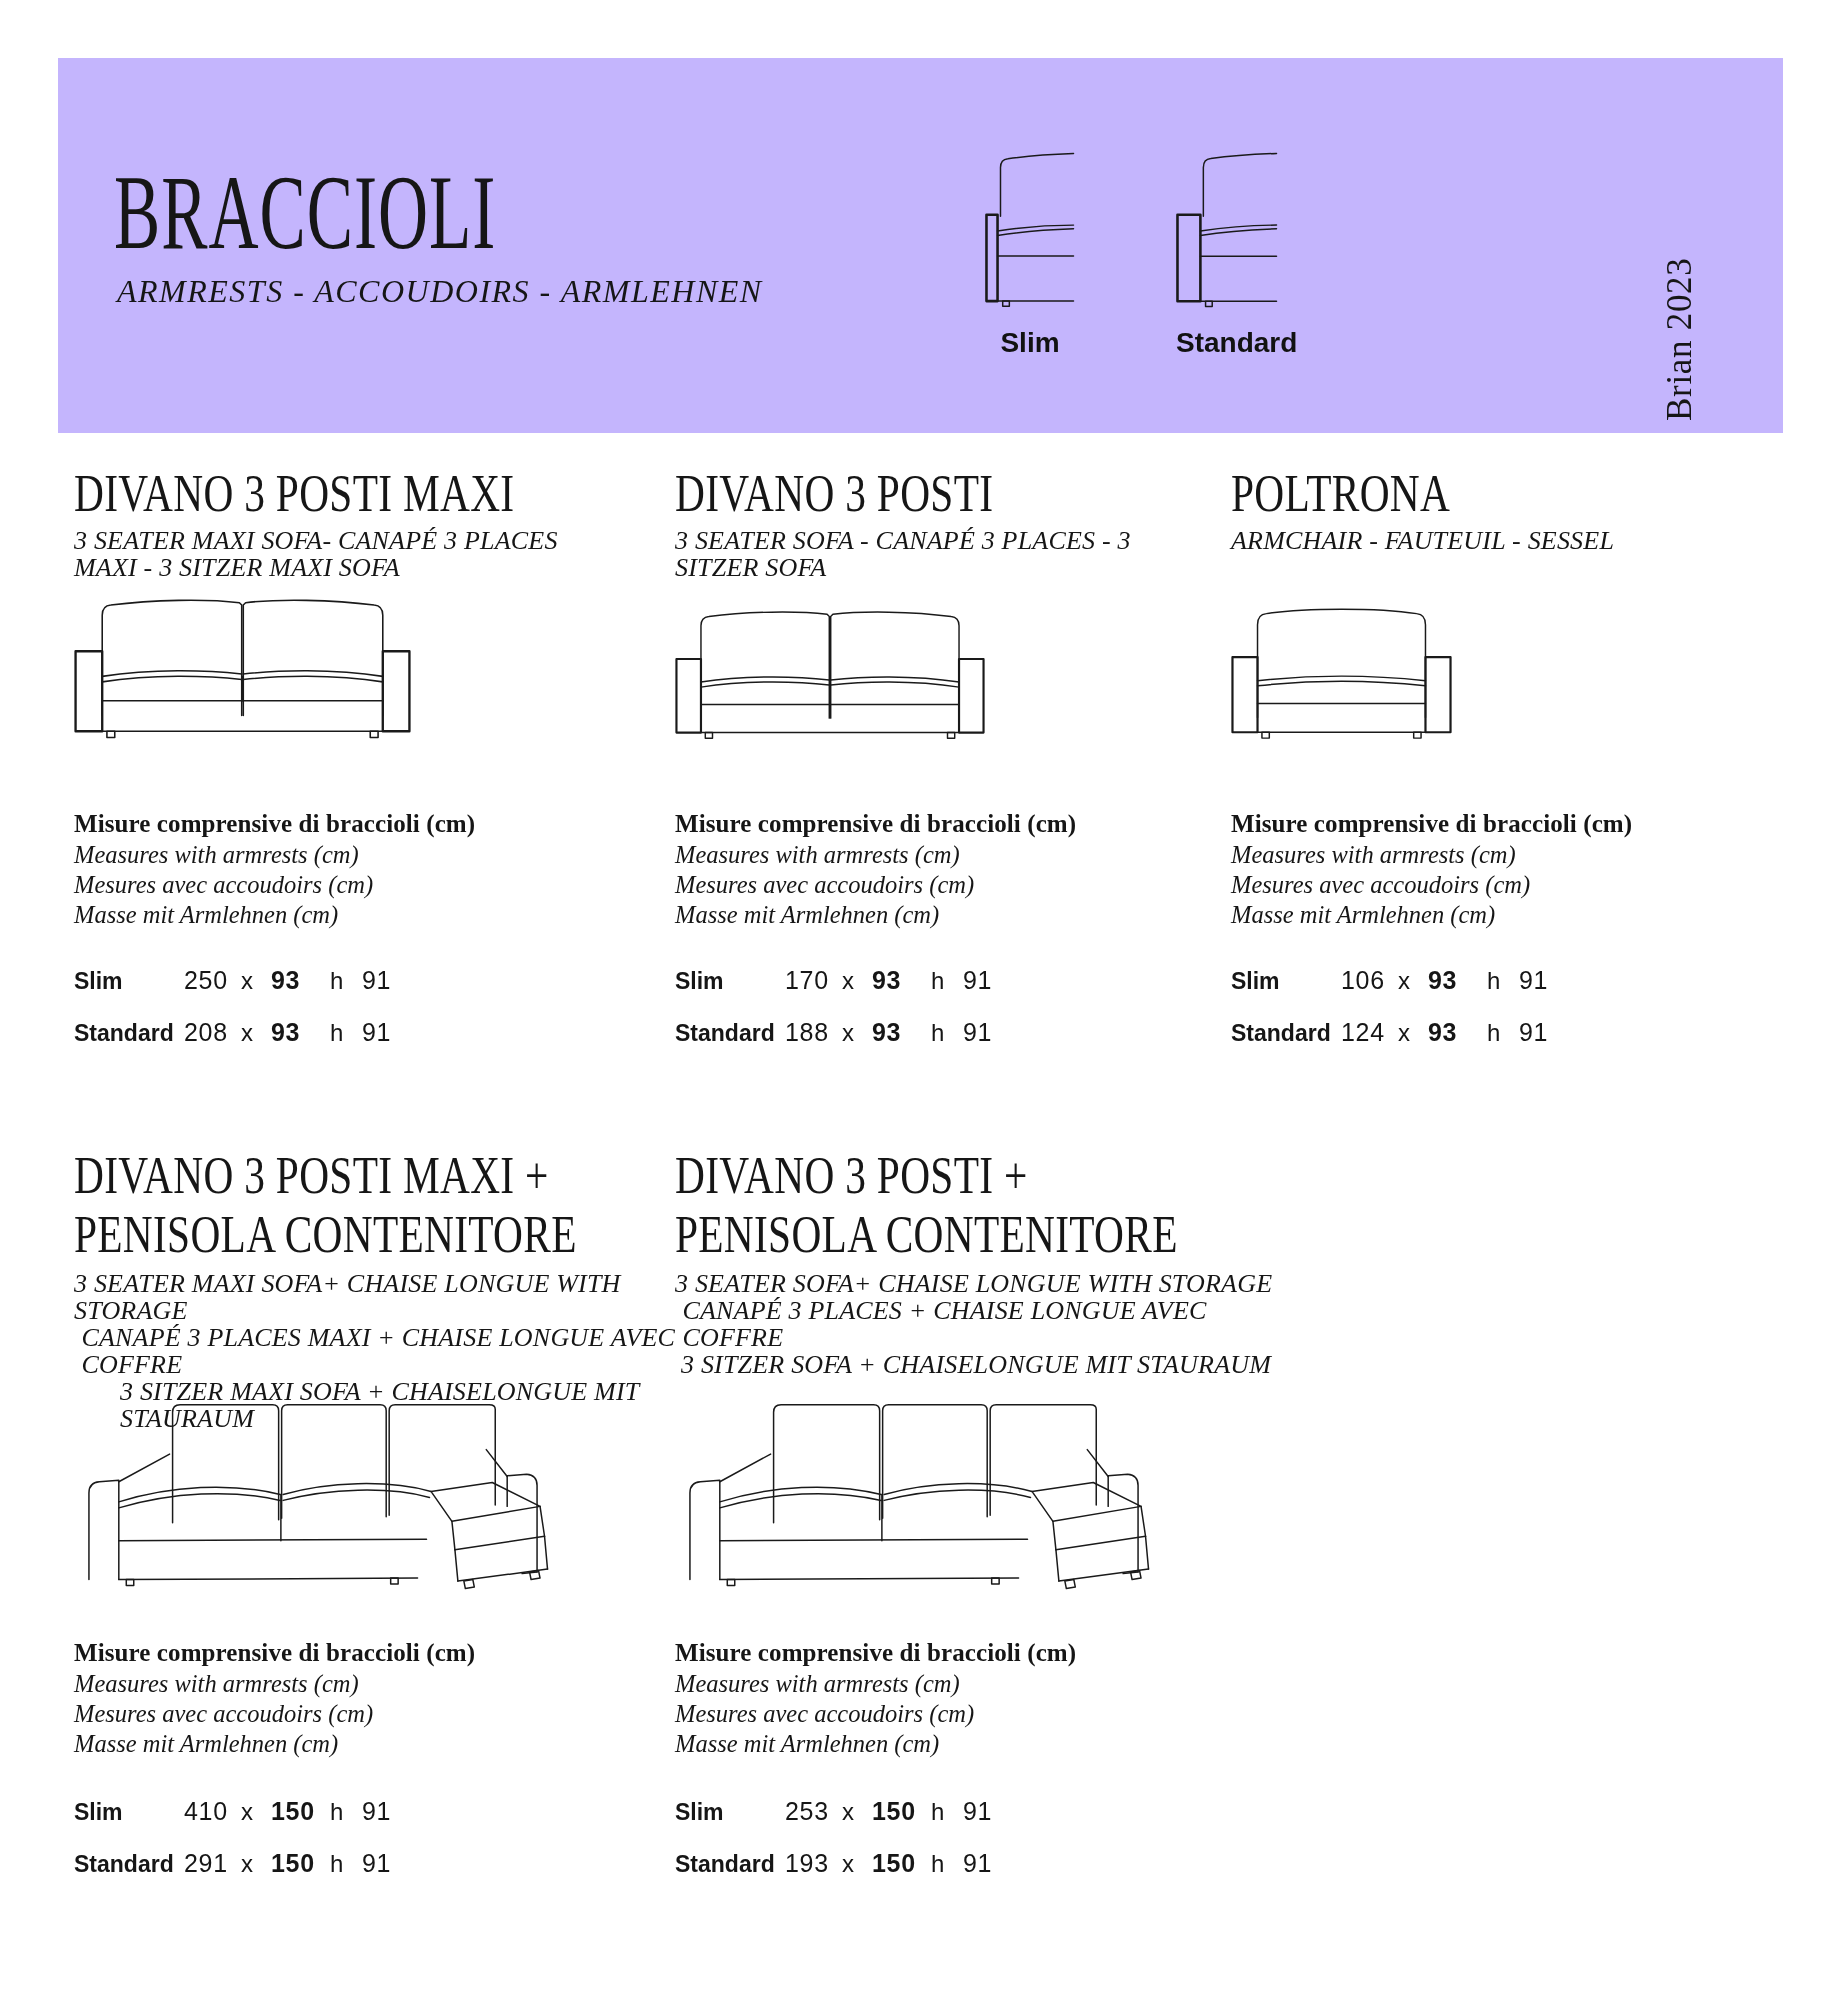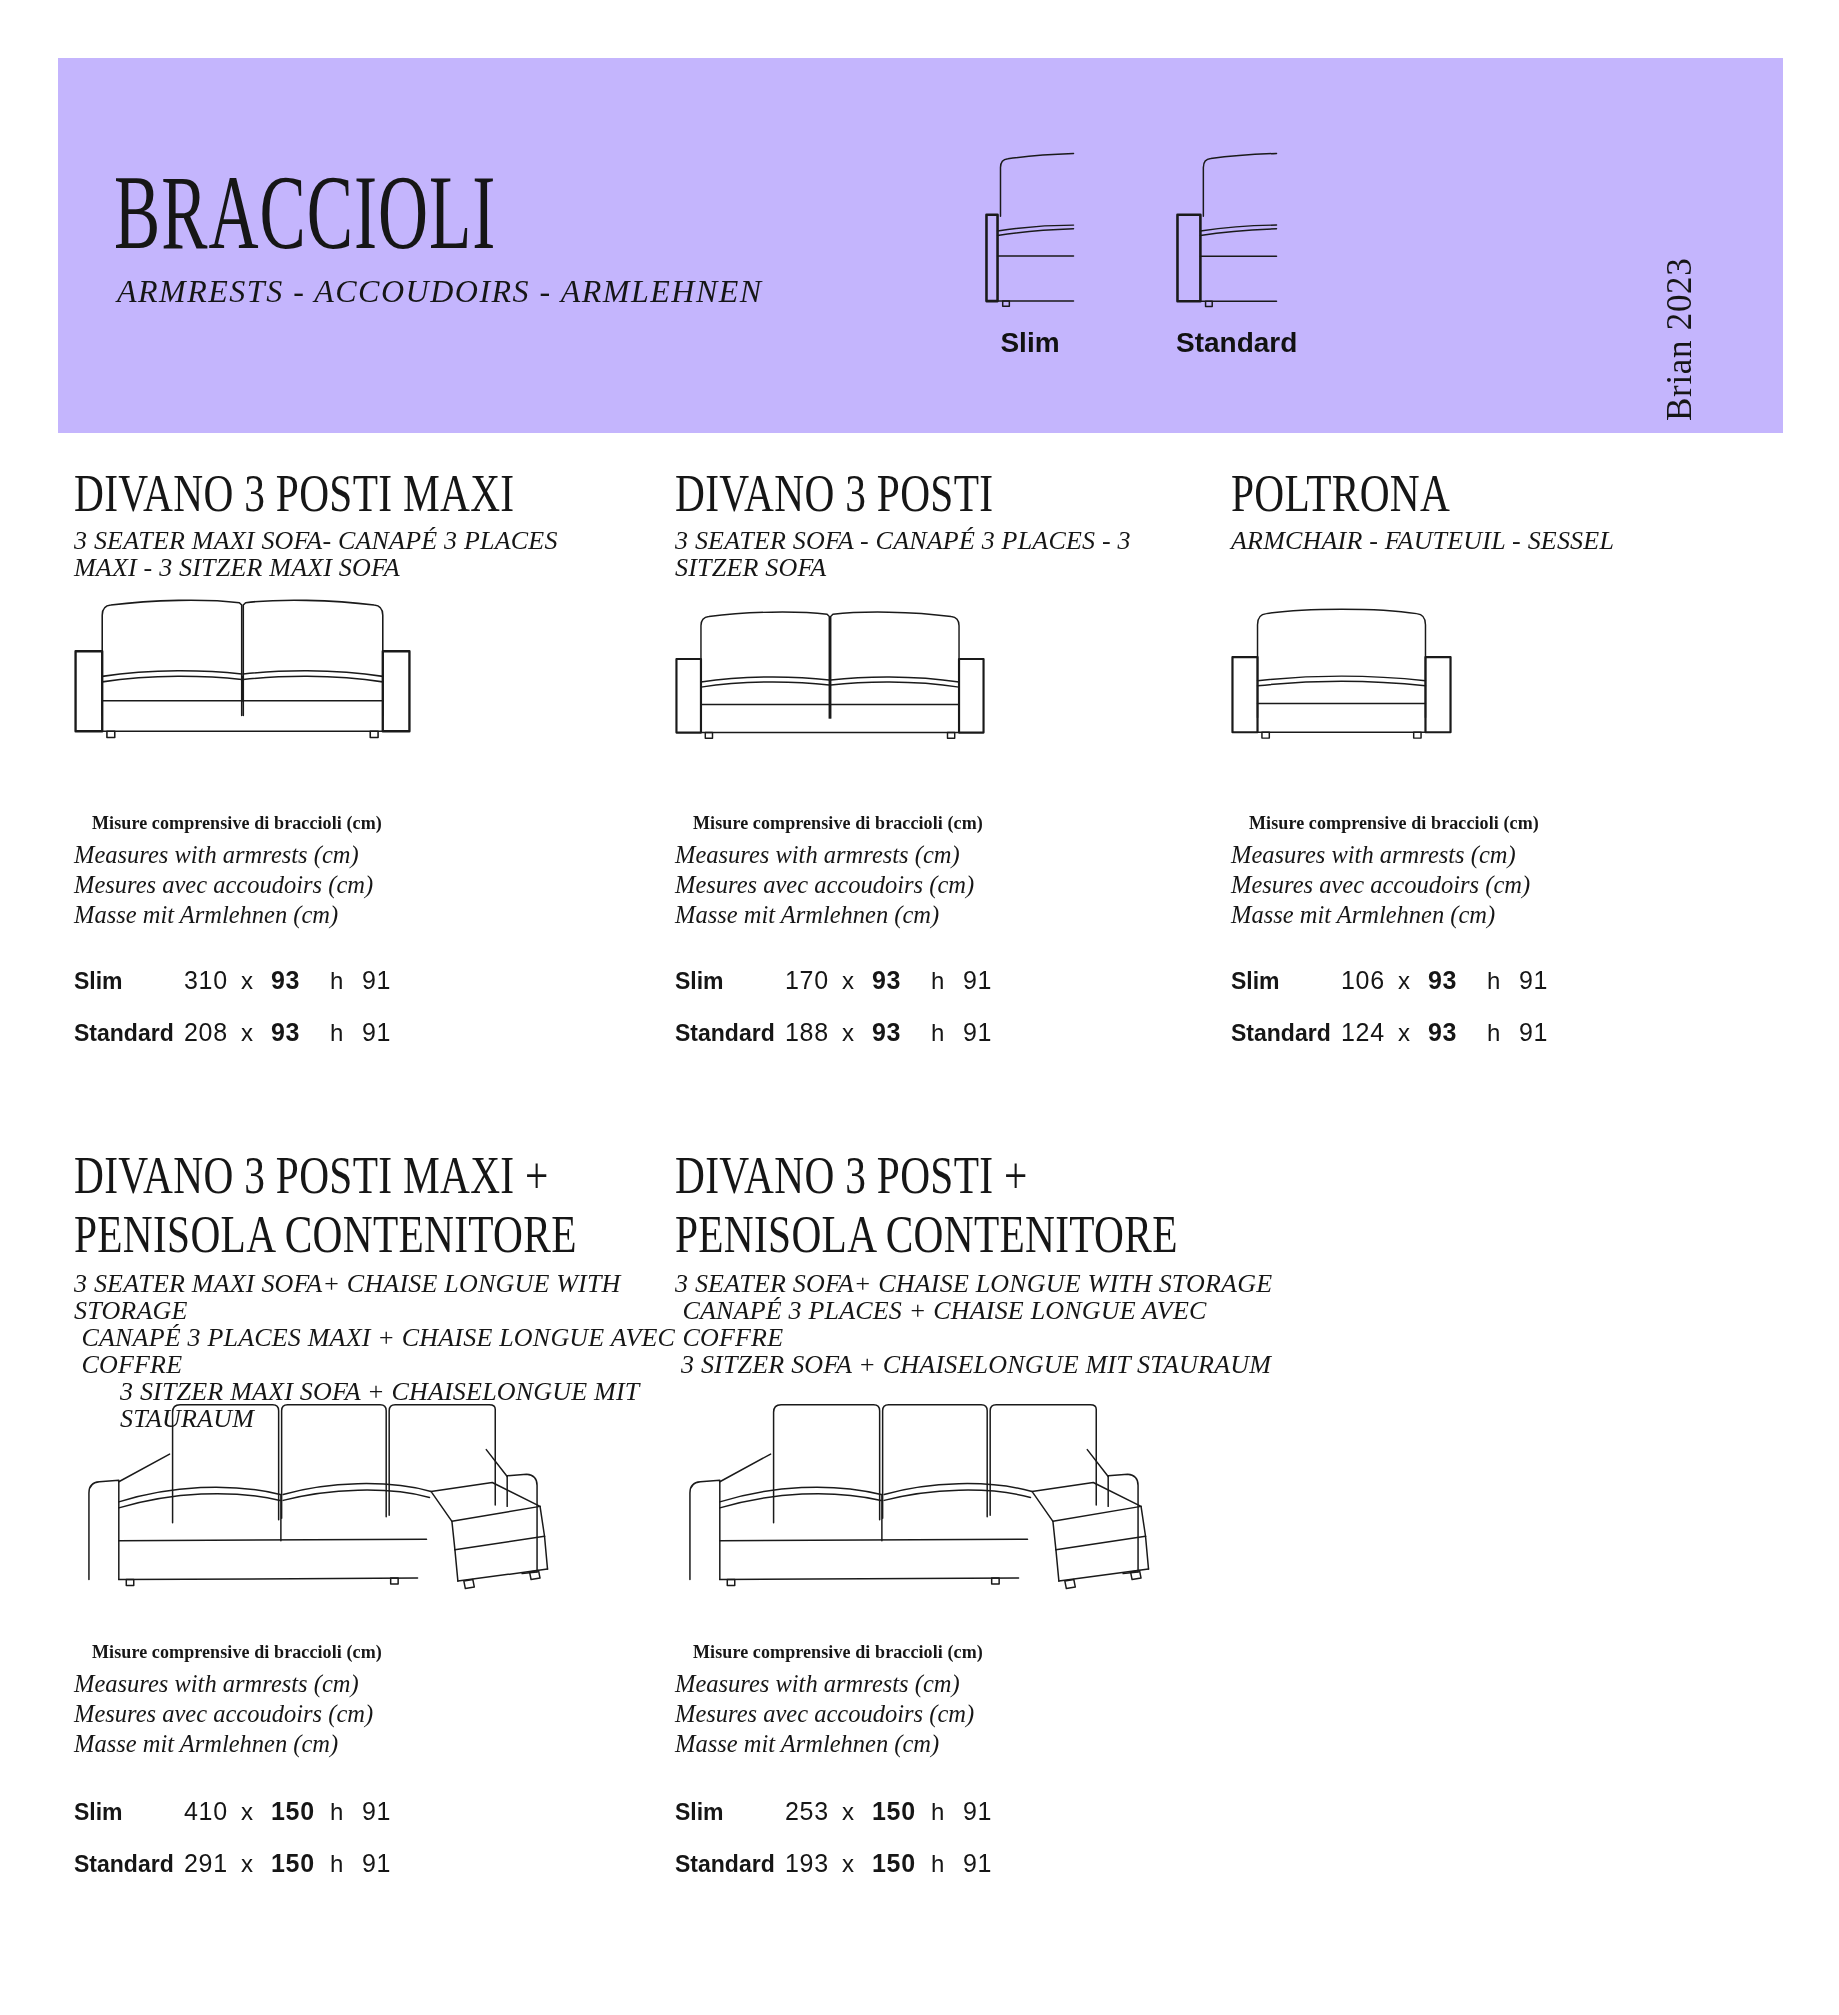--- a/index.html
+++ b/index.html
@@ -51,21 +51,21 @@
   }
   .head{height:120px;overflow:visible;}
   .head2{height:205px;overflow:visible;}
 
   .diagram{height:159px;display:flex;align-items:flex-end;}
   .diagram2{height:245px;display:flex;align-items:flex-end;}
   svg.draw{display:block;}
 
   .measures{margin-top:64px;}
   .r2 .measures{margin-top:40px;}
-  .m-bold{font-weight:700;font-size:18px;line-height:33px;letter-spacing:0.1px;margin-left:18px;}
+  .m-bold{font-weight:700;font-size:25px;line-height:33px;letter-spacing:0.1px;}
   .m-it{font-style:italic;font-size:24.5px;line-height:30px;}
 
   .sizes{margin-top:36px;}
   .r2 .sizes{margin-top:38px;}
   .size-row{display:flex;align-items:baseline;height:30px;margin-bottom:22px;
     font-family:"Liberation Sans",sans-serif;}
   .sz-label{width:110px;font-weight:700;font-size:23px;letter-spacing:0px;}
   .sz-num{font-size:25px;font-weight:400;letter-spacing:0.7px;}
   .w1{width:57px;} .s1{width:30px;} .w2{width:59px;font-weight:bold;} .s2{width:32px;}
   .sz-sep{font-size:24px;font-weight:400;}
@@ -130,21 +130,21 @@
   </div>
   <div class="measures">
     <div class="m-bold">Misure comprensive di braccioli (cm)</div>
     <div class="m-it">Measures with armrests (cm)</div>
     <div class="m-it">Mesures avec accoudoirs (cm)</div>
     <div class="m-it">Masse mit Armlehnen (cm)</div>
   </div>
   <div class="sizes">
     <div class="size-row">
       <span class="sz-label">Slim</span>
-      <span class="sz-num w1">310</span>
+      <span class="sz-num w1">250</span>
       <span class="sz-sep s1">x</span>
       <span class="sz-num w2">93</span>
       <span class="sz-sep s2">h</span>
       <span class="sz-num">91</span>
     </div>
     <div class="size-row">
       <span class="sz-label">Standard</span>
       <span class="sz-num w1">208</span>
       <span class="sz-sep s1">x</span>
       <span class="sz-num w2">93</span>

